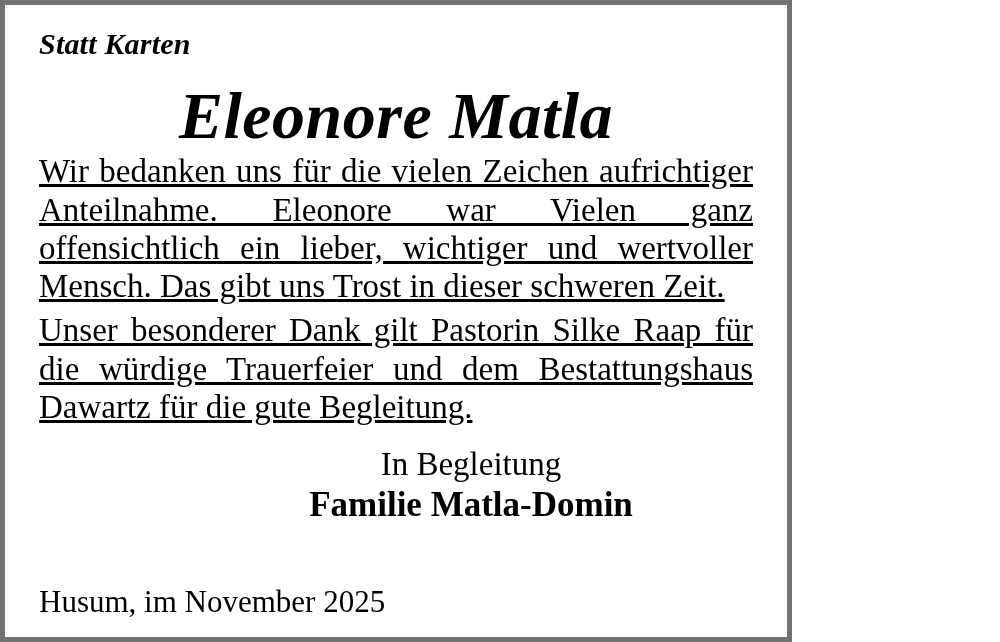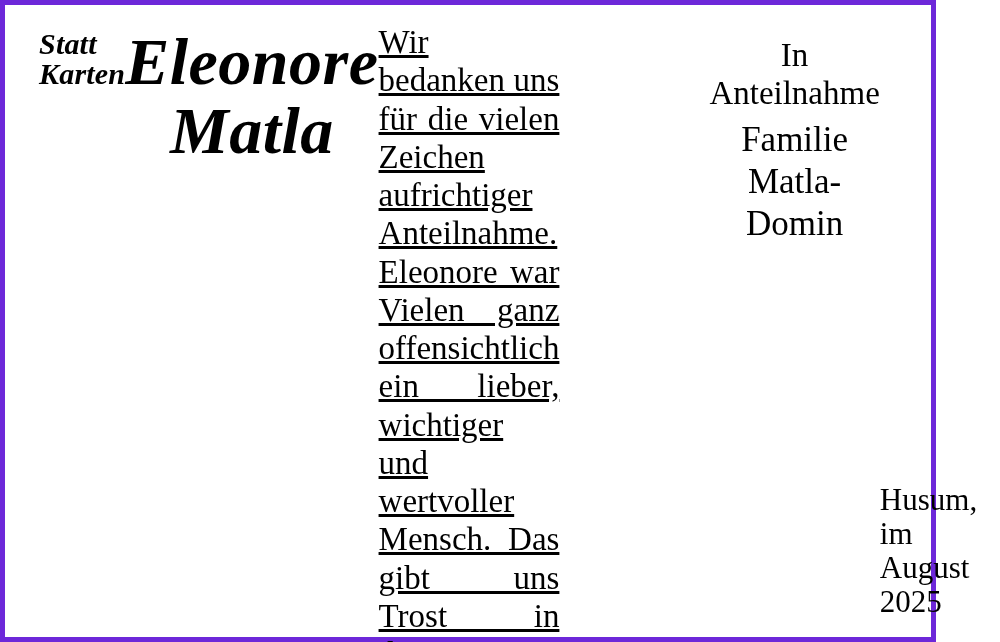--- a/index.html
+++ b/index.html
@@ -9,42 +9,43 @@
   }
   body {
     width: 1000px;
     height: 642px;
     font-family: "Liberation Serif", serif;
     color: #000000;
     overflow: hidden;
   }
   .notice {
     box-sizing: border-box;
-    width: 936px;
+    width: 792px;
     height: 642px;
-    border: 5px solid #6d28d9;
+    border: 5px solid #737373;
     padding: 18px 34px 14px 34px;
     display: flex;
+    flex-direction: column;
   }
   .statt {
     font-style: italic;
     font-weight: 700;
     font-size: 30px;
     line-height: 1.0;
     letter-spacing: 0.2px;
     margin: 6px 0 2px 0;
   }
   .name {
     text-align: center;
     font-weight: 700;
     font-style: italic;
     font-size: 66px;
     line-height: 1.05;
     letter-spacing: 0.5px;
-    margin: 4px 0 2px 0;
+    margin: 20px 0 2px 0;
   }
   .date-line {
     text-align: center;
     font-size: 33px;
     line-height: 1.1;
     margin: 2px 0 10px 0;
   }
   .cross {
     font-size: 31px;
     vertical-align: baseline;
@@ -65,44 +66,44 @@
     margin-top: 14px;
     text-align: center;
     padding-left: 150px;
   }
   .closing .in-dank {
     font-size: 33px;
     line-height: 1.15;
   }
   .closing .family {
     font-size: 35px;
-    font-weight: 400;
+    font-weight: 700;
     line-height: 1.2;
-    margin-top: 6px;
   }
   .place {
     margin-top: auto;
     font-size: 31px;
     line-height: 1.1;
     padding-bottom: 4px;
   }
 </style>
 </head>
 <body>
 
 <div class="notice">
 
   <div class="statt">Statt Karten</div>
 
   <div class="name">Eleonore Matla</div>
 
 
   <div class="para para-justify-block">Wir bedanken uns für die vielen Zeichen aufrichtiger Anteilnahme. Eleonore war Vielen ganz offensichtlich ein lieber, wichtiger und wertvoller Mensch. Das gibt uns Trost in dieser schweren Zeit.</div>
 
+  <div class="para para-justify-block">Unser besonderer Dank gilt Pastorin Silke Raap für die würdige Trauerfeier und dem Bestattungshaus Dawartz für die gute Begleitung.</div>
 
   <div class="closing">
-    <div class="in-dank">In Anteilnahme</div>
+    <div class="in-dank">In Begleitung</div>
     <div class="family">Familie Matla-Domin</div>
   </div>
 
-  <div class="place">Husum, im August 2025</div>
+  <div class="place">Husum, im November 2025</div>
 
 </div>
 
 </body></html>

